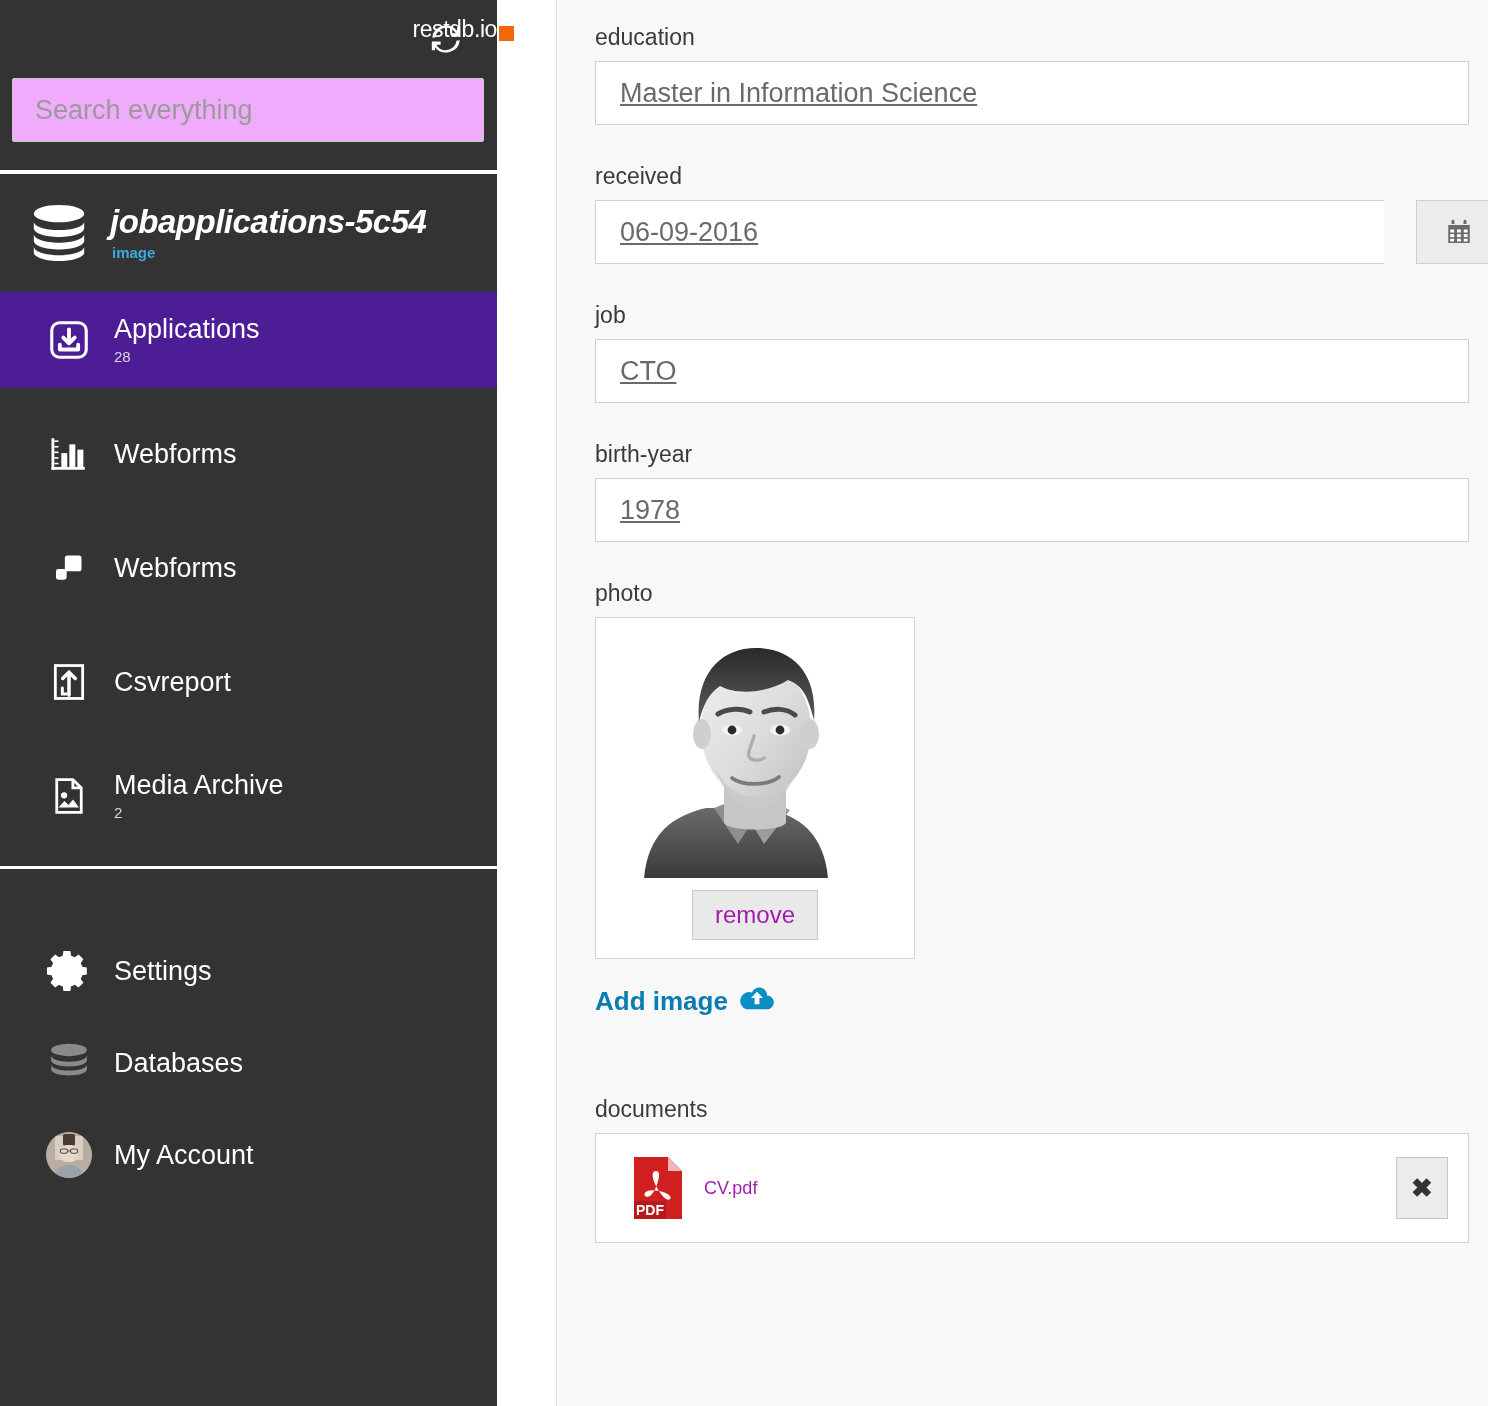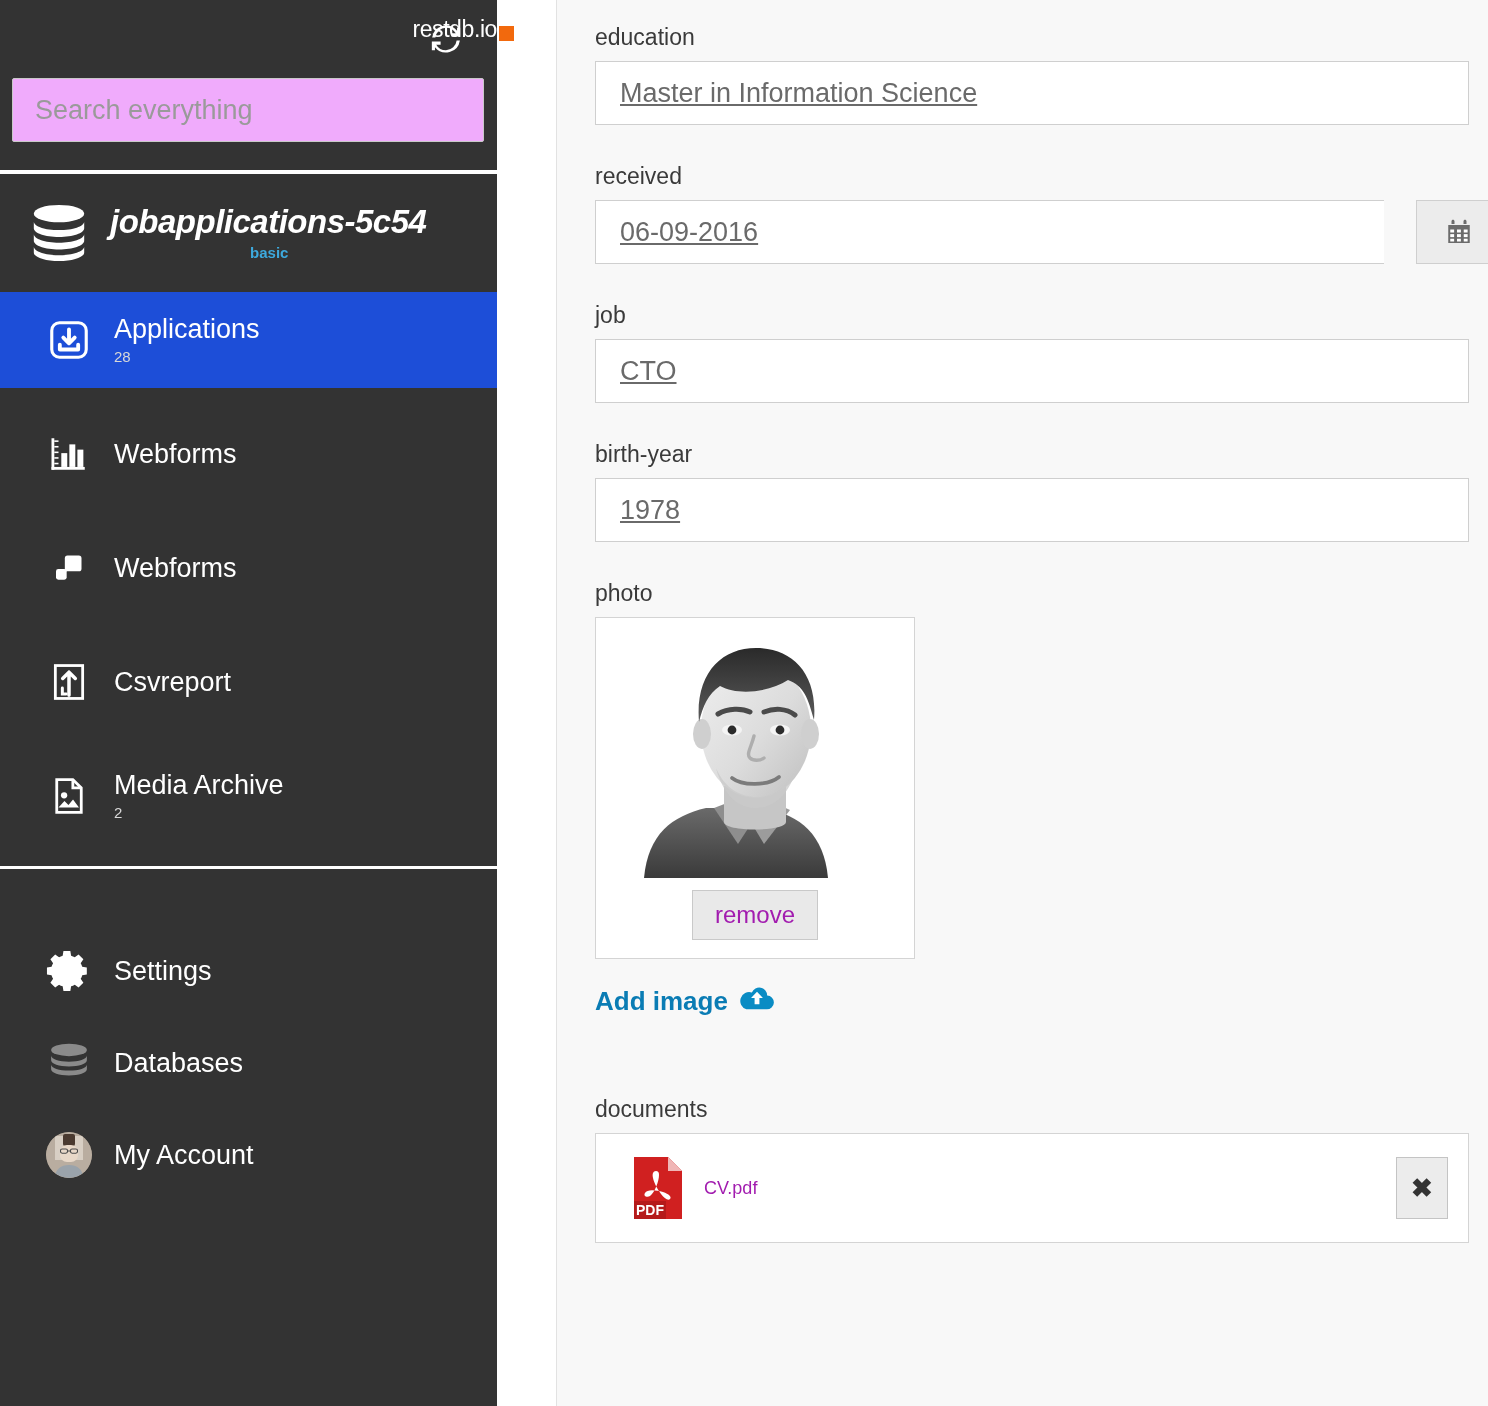--- a/index.html
+++ b/index.html
@@ -65,21 +65,20 @@
     background: #ffffff;
     margin-top: 28px;
   }
 
   .db-head {
     height: 118px;
     display: flex;
     align-items: center;
     padding-left: 28px;
     position: relative;
-    text-align: center;
   }
   .db-icon { width: 62px; height: 62px; flex: 0 0 62px; }
   .db-titles { margin-left: 20px; position: relative; }
   .db-name {
     font-size: 33px;
     font-style: italic;
     font-weight: bold;
     color: #ffffff;
     letter-spacing: -0.5px;
     line-height: 1;
@@ -93,21 +92,21 @@
   }
 
   .nav-item {
     display: flex;
     align-items: center;
     height: 96px;
     padding-left: 46px;
     cursor: pointer;
     position: relative;
   }
-  .nav-item.active { background: #1d4ed8; }
+  .nav-item.active { background: #4c1d95; }
   .nav-ico {
     width: 46px; height: 46px;
     flex: 0 0 46px;
     display: flex; align-items: center; justify-content: center;
   }
   .nav-txt { margin-left: 22px; position: relative; }
   .nav-label {
     font-size: 27px;
     color: #ffffff;
     line-height: 1.05;
@@ -282,21 +281,21 @@
       <span class="db-icon">
         <svg viewBox="0 0 64 64" width="62" height="62" fill="#ffffff">
           <ellipse cx="32" cy="12" rx="26" ry="9"></ellipse>
           <path d="M6 20c0 5 11.6 9 26 9s26-4 26-9v7c0 5-11.6 9-26 9S6 32 6 27z"></path>
           <path d="M6 33c0 5 11.6 9 26 9s26-4 26-9v7c0 5-11.6 9-26 9S6 45 6 40z"></path>
           <path d="M6 46c0 5 11.6 9 26 9s26-4 26-9v6c0 5-11.6 9-26 9S6 57 6 52z"></path>
         </svg>
       </span>
       <div class="db-titles">
         <div class="db-name">jobapplications-5c54</div>
-        <div class="db-plan">basic</div>
+        <div class="db-plan">image</div>
       </div>
     </div>
 
     <div class="nav-item active">
       <span class="nav-ico">
         <svg viewBox="0 0 24 24" width="44" height="44" fill="none" stroke="#ffffff" stroke-width="1.7">
           <rect x="2.6" y="2.6" width="18.8" height="18.8" rx="4.2"></rect>
           <path d="M12 6.2v7.6M12 13.8 8.9 10.7M12 13.8l3.1-3.1" stroke-width="2.1" stroke-linecap="round" stroke-linejoin="round"></path>
           <path d="M7 14.6v2.6h10v-2.6" stroke-width="2.1" stroke-linecap="round" stroke-linejoin="round"></path>
         </svg>

